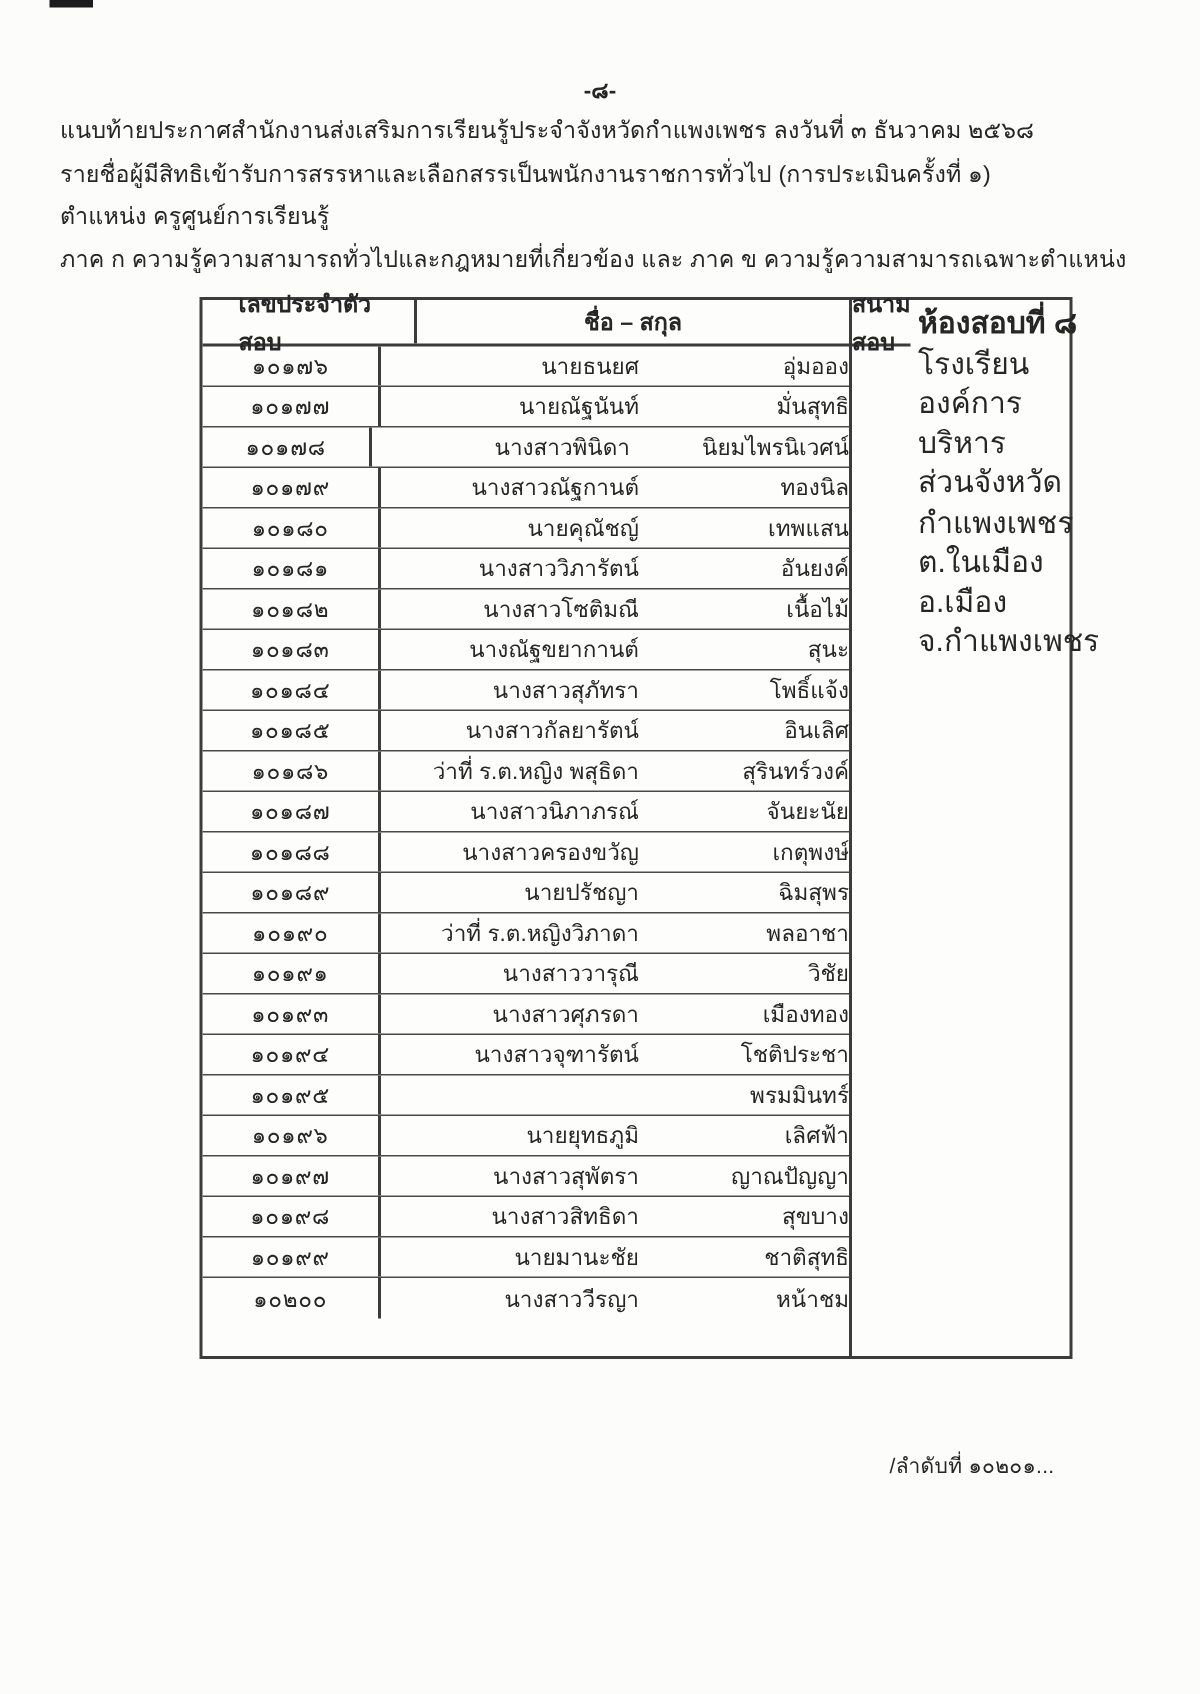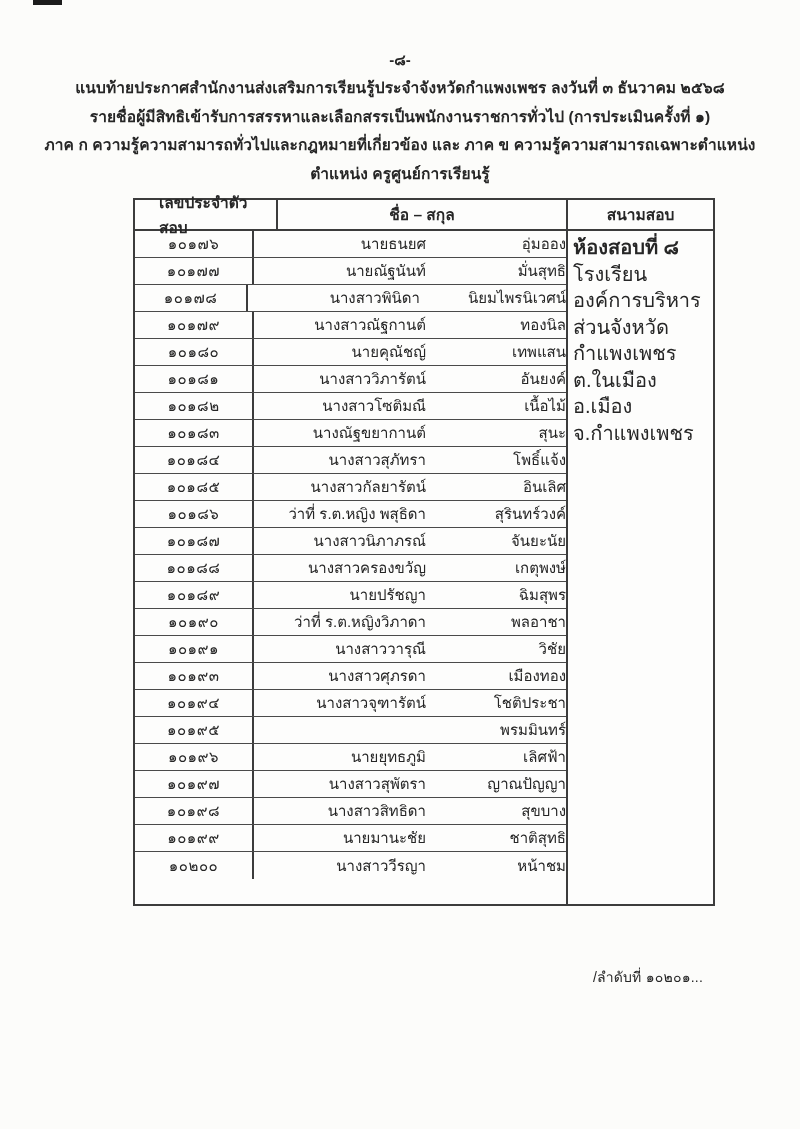--- a/index.html
+++ b/index.html
@@ -14,34 +14,34 @@
   .scan-artifact {
     position: absolute; left: 33px; top: 0; width: 29px; height: 5px;
     background: #1c1c1c;
   }
   .page-number {
     position: absolute; top: 48px; left: 0; width: 100%;
     text-align: center; font-size: 15px; font-weight: bold;
   }
   .doc-header {
     position: absolute; top: 74px; left: 40px; right: 40px;
-    text-align: center; font-size: 15.5px; font-weight: bold;
+    font-size: 15.5px; font-weight: normal;
     line-height: 28.5px; letter-spacing: 0.1px;
   }
   .sheet-table {
     position: absolute; left: 133px; top: 198px; width: 582px; height: 708px;
     border: 2px solid #3c3c3c;
     display: flex;
     background: #fdfdfc;
   }
   .left-part {
     width: 433px; border-right: 2px solid #3c3c3c;
     display: flex; flex-direction: column;
   }
-  .right-part { flex: 1; display: flex; flex-direction: column; }
+  .right-part { flex: 1; display: flex; flex-direction: row; }
   .header-row {
     height: 31px; display: flex; border-bottom: 2px solid #3c3c3c;
     font-weight: bold; font-size: 15.5px; padding-left: 24px;
   }
   .header-cell {
     display: flex; align-items: center; justify-content: center;
   }
   .id-col-head { width: 119px; border-right: 2px solid #3c3c3c; }
   .name-col-head { flex: 1; }
   .venue-col-head {
@@ -74,22 +74,22 @@
 </head>
 <body>
 
 <div class="scan-artifact"></div>
 
 <div class="page-number">-๘-</div>
 
 <div class="doc-header">
   <div>แนบท้ายประกาศสำนักงานส่งเสริมการเรียนรู้ประจำจังหวัดกำแพงเพชร ลงวันที่ ๓ ธันวาคม ๒๕๖๘</div>
   <div>รายชื่อผู้มีสิทธิเข้ารับการสรรหาและเลือกสรรเป็นพนักงานราชการทั่วไป (การประเมินครั้งที่ ๑)</div>
+  <div>ตำแหน่ง ครูศูนย์การเรียนรู้</div>
   <div>ภาค ก ความรู้ความสามารถทั่วไปและกฎหมายที่เกี่ยวข้อง และ ภาค ข ความรู้ความสามารถเฉพาะตำแหน่ง</div>
-  <div>ตำแหน่ง ครูศูนย์การเรียนรู้</div>
 </div>
 
 <div class="sheet-table">
   <div class="left-part">
     <div class="header-row">
       <div class="header-cell id-col-head">เลขประจำตัวสอบ</div>
       <div class="header-cell name-col-head">ชื่อ – สกุล</div>
     </div>
     <div class="table-body">
   <div class="table-row">

